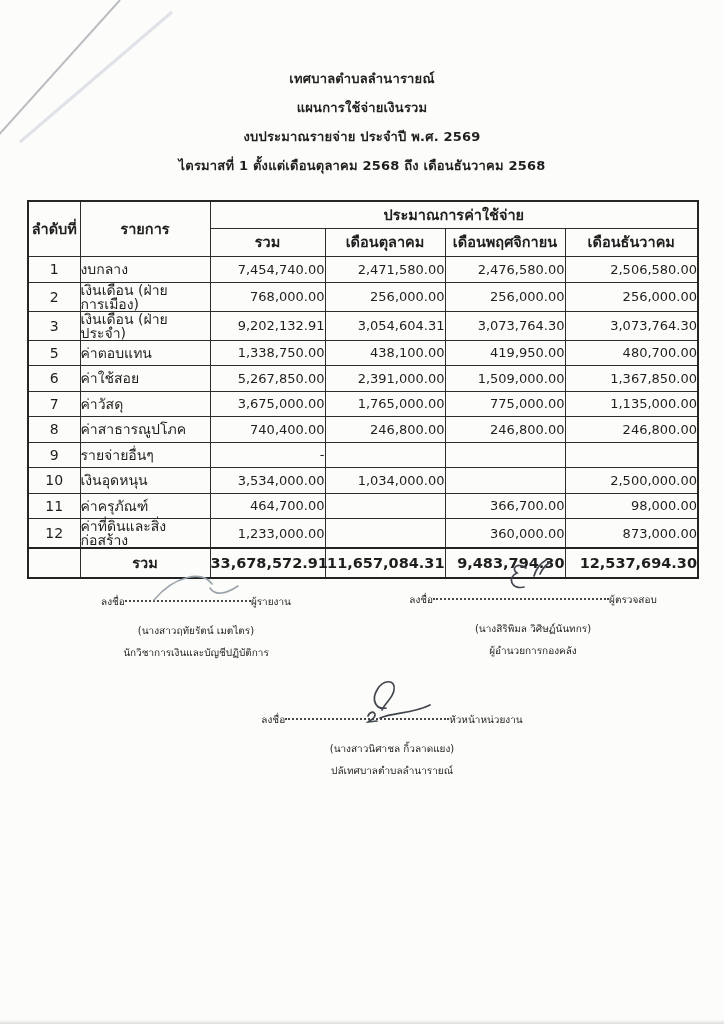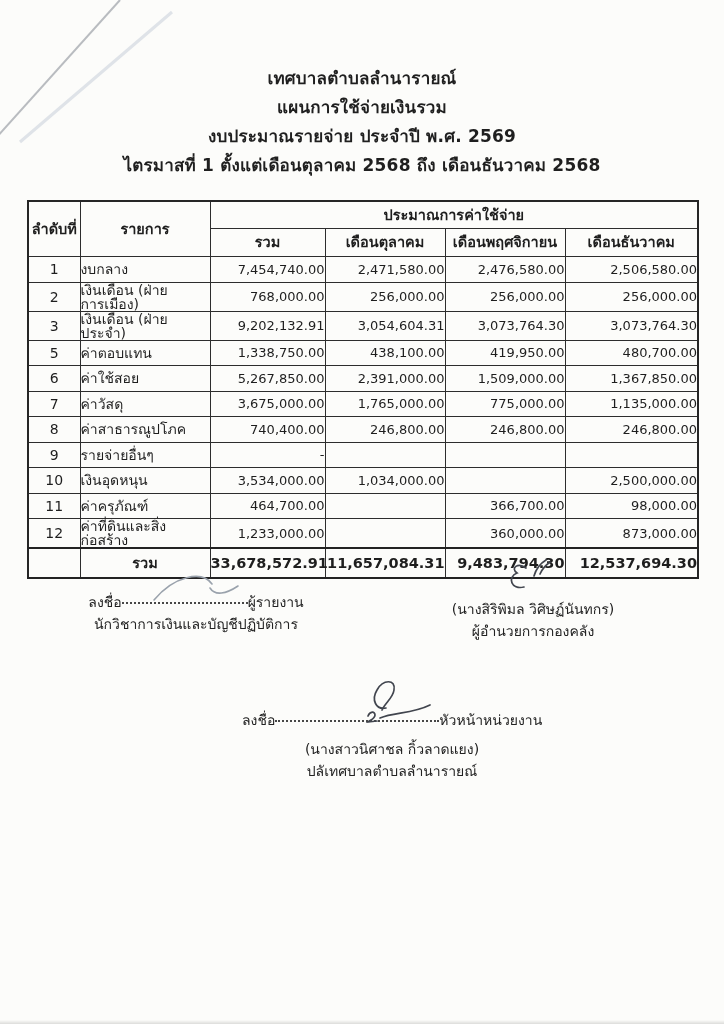--- a/index.html
+++ b/index.html
@@ -7,39 +7,39 @@
     position:relative;width:724px;height:1024px;margin:0 auto;
     background:#fcfcfa;overflow:hidden;color:#262626;
     font-family:"DejaVu Sans","Liberation Sans",sans-serif;
   }
   .page::after{ 
     content:"";position:absolute;left:0;right:0;bottom:0;height:4px;
     background:linear-gradient(#fcfcfa,#dcdcda);
   }
   
   .titles{position:absolute;top:64px;left:0;width:724px;text-align:center;}
-  .titles div{height:29px;line-height:29px;font-size:17px;font-weight:700;letter-spacing:.2px;color:#1f1f1f;}
+  .titles div{height:29px;line-height:29px;font-size:13px;font-weight:700;letter-spacing:.2px;color:#1f1f1f;}
   
   table.budget{
     position:absolute;left:27px;top:200px;width:670px;
     border-collapse:collapse;table-layout:fixed;
     font-size:14px;color:#1e1e1e;
   }
   table.budget th,table.budget td{border:1.6px solid #2d2d2d;padding:0;line-height:1;}
   table.budget th{font-weight:700;font-size:14.5px;}
   th.h-group{height:26px;margin-top:8px;}
   th.h-sub{height:27px;}
   td.c-no{text-align:center;height:24.5px;}
   td.c-item{text-align:left;padding-left:7px;height:24.5px;margin-top:40px;}
   td.c-num{text-align:right;padding-right:13px;height:24.5px;font-size:13px;}
   tr.sum td{font-weight:700;height:28px;border-top:2.2px solid #222;border-bottom:2.4px solid #222;font-size:14.5px;}
   tr.sum td.c-label{text-align:center;}
   table.budget{border:2px solid #262626;}
   
-  .sigblock{position:absolute;text-align:center;font-size:14px;color:#222;}
+  .sigblock{position:absolute;text-align:center;font-size:10px;color:#222;}
   .sigline{white-space:nowrap;line-height:20px;}
   .leader{display:inline-block;border-bottom:2px dotted #474747;height:4px;transform:translateY(-3px);}
   .signame{margin-top:9px;line-height:20px;}
   .sigpos{margin-top:2px;line-height:20px;}
   .handsig{position:absolute;pointer-events:none;}
   
   .fold{position:absolute;left:0;top:0;}
 </style>
 </head>
 <body>
@@ -177,27 +177,31 @@
         <td class="c-num">9,483,794.30</td>
         <td class="c-num">12,537,694.30</td>
       </tr>
     </tbody>
   </table>
 
   <div class="sigblock" style="left:78px;top:592px;width:236px;">
     <div class="sigline">
       <span>ลงชื่อ</span><span class="leader" style="width:126px"></span><span>ผู้รายงาน</span>
     </div>
+    <div class="signame">(นางสาวฤทัยรัตน์  เมตไตร)</div>
     <div class="sigpos">นักวิชาการเงินและบัญชีปฏิบัติการ</div>
   </div>
   <svg class="handsig" style="left:150px;top:566px;" width="100" height="40" viewBox="0 0 100 40">
     <path d="M4 34 C 24 10, 52 4, 62 18 M60 22 C 65 30, 76 28, 88 20" fill="none" stroke="#9aa2ac" stroke-width="1.6" stroke-linecap="round"></path>
   </svg>
 
   <div class="sigblock" style="left:386px;top:590px;width:294px;">
+    <div class="sigline">
+      <span>ลงชื่อ</span><span class="leader" style="width:176px"></span><span>ผู้ตรวจสอบ</span>
+    </div>
     <div class="signame">(นางสิริพิมล  วิศิษฏ์นันทกร)</div>
     <div class="sigpos">ผู้อำนวยการกองคลัง</div>
   </div>
   <svg class="handsig" style="left:498px;top:558px;" width="64" height="46" viewBox="0 0 64 46">
     <path d="M28 10 C 20 4, 12 10, 19 15 C 9 19, 13 32, 26 29 M36 18 C 38 11, 43 5, 48 2 M42 16 C 44 11, 48 7, 52 4" fill="none" stroke="#41454e" stroke-width="1.7" stroke-linecap="round"></path>
   </svg>
 
   <div class="sigblock" style="left:242px;top:710px;width:300px;">
     <div class="sigline">
       <span>ลงชื่อ</span><span class="leader" style="width:164px"></span><span>หัวหน้าหน่วยงาน</span>

